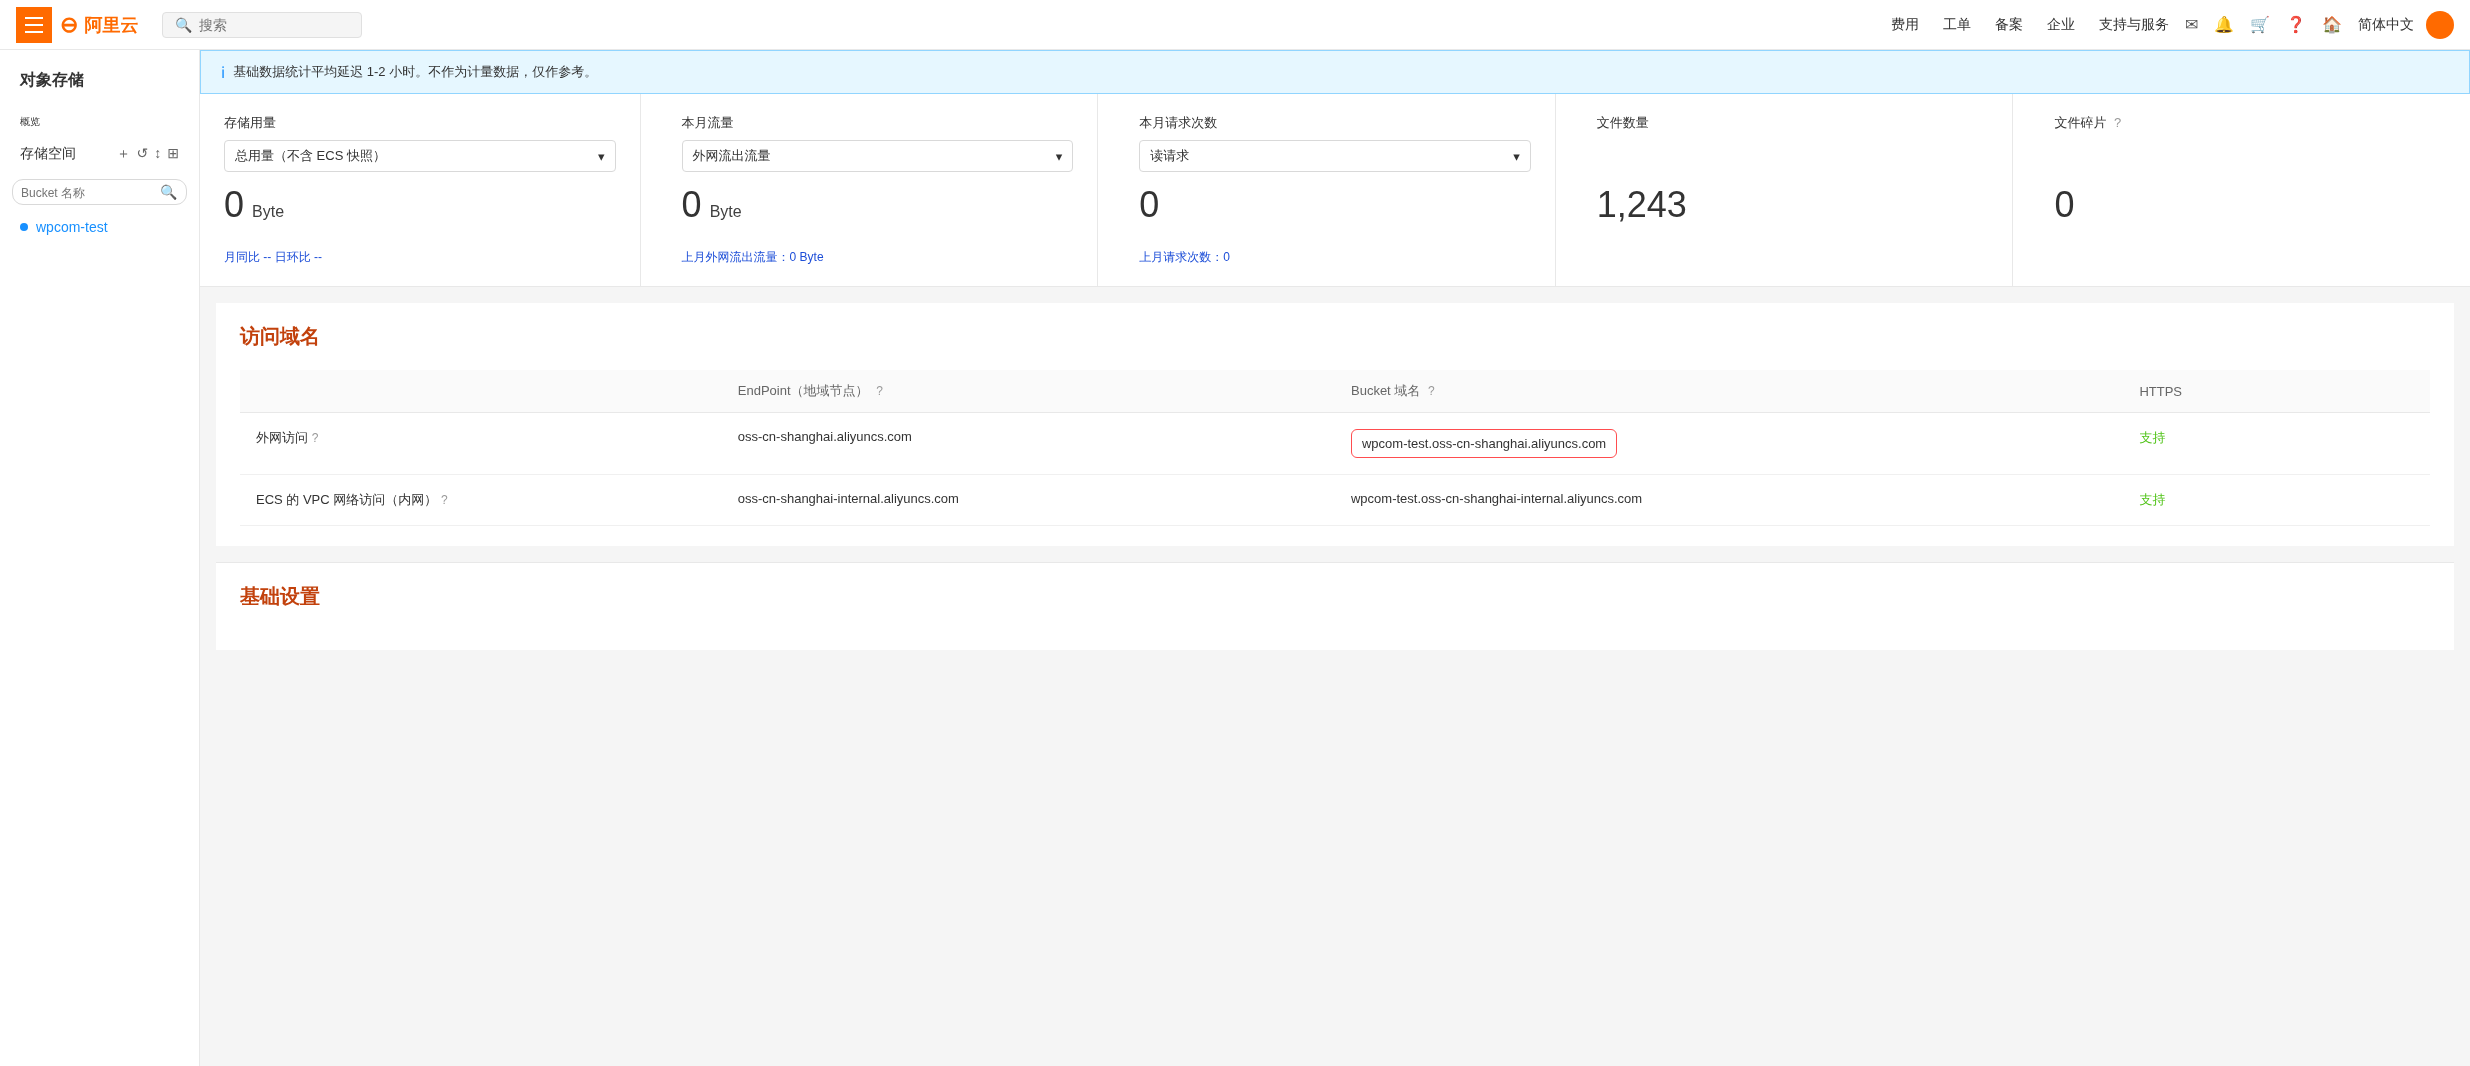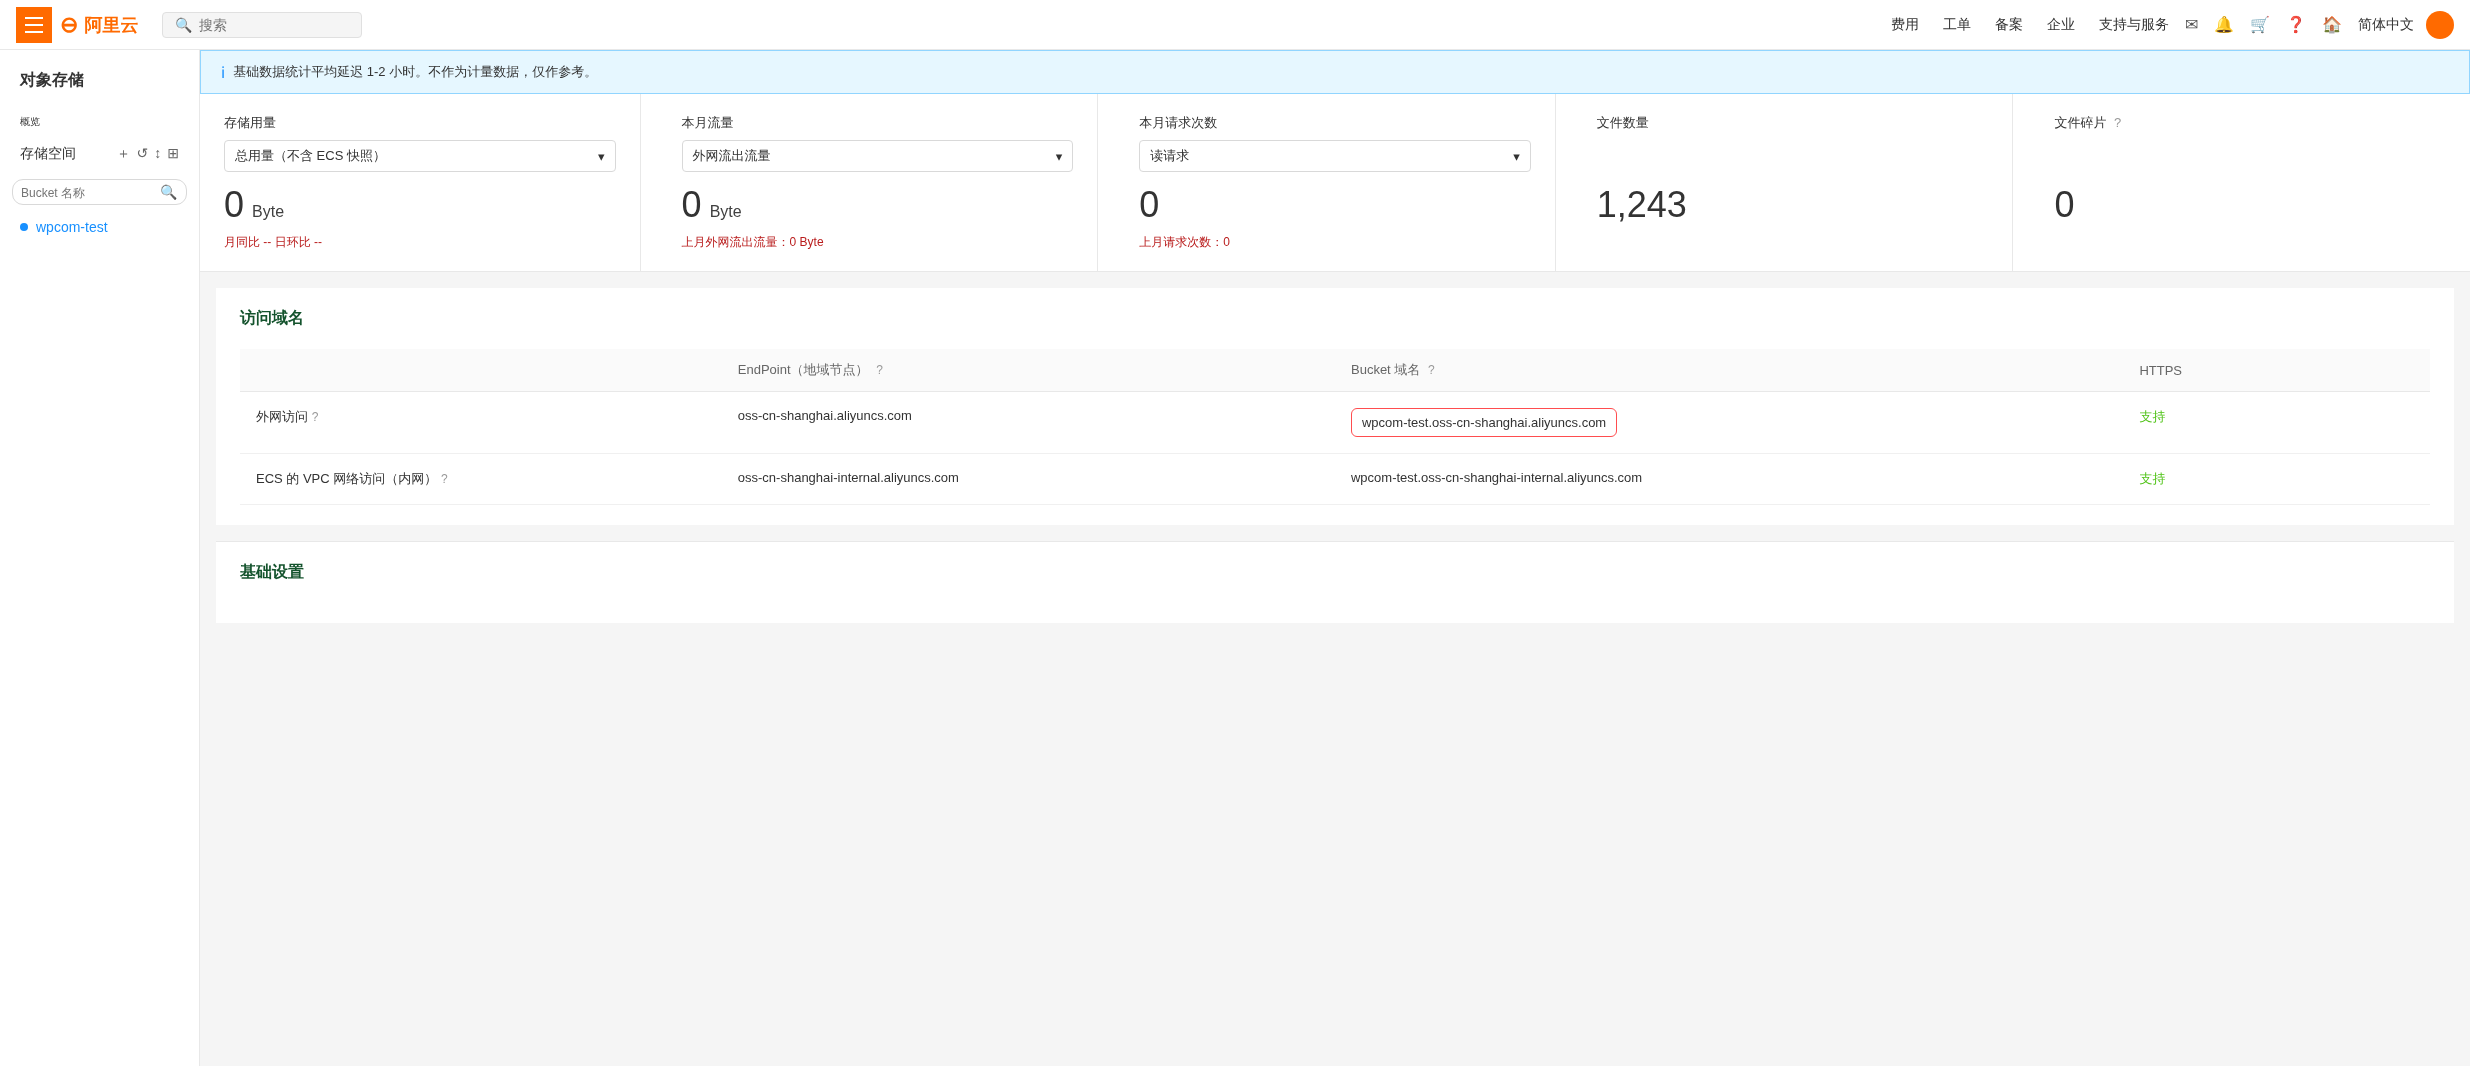--- a/index.html
+++ b/index.html
@@ -79,26 +79,26 @@
     }
     .stat-card:last-child { border-right: none; }
     .stat-label { font-size: 13px; color: #333; margin-bottom: 8px; }
     .stat-dropdown {
       display: flex; align-items: center; justify-content: space-between;
       border: 1px solid #d9d9d9; border-radius: 4px; padding: 6px 10px;
       font-size: 13px; color: #333; cursor: pointer; margin-bottom: 12px; min-width: 160px;
     }
     .stat-value { font-size: 36px; font-weight: 300; color: #333; display: flex; align-items: baseline; gap: 8px; }
     .stat-unit { font-size: 16px; font-weight: normal; color: #404040; }
-    .stat-sub { font-size: 12px; color: #b91c1c; margin-top: 8px; }
+    .stat-sub { font-size: 12px; color: #1d4ed8; margin-top: 23px; }
     .stat-number { font-size: 36px; font-weight: 300; color: #333; }
 
     
     .section { background: #fff; margin: 16px; padding: 20px 24px; }
-    .section-title { font-size: 16px; font-weight: bold; color: #14532d; margin-bottom: 20px; }
+    .section-title { font-size: 20px; font-weight: bold; color: #c2410c; margin-bottom: 20px; }
 
     
     .domain-table { width: 100%; border-collapse: collapse; }
     .domain-table thead tr { background: #fafafa; }
     .domain-table th {
       padding: 12px 16px; text-align: left; font-size: 13px; font-weight: normal;
       color: #666; border-bottom: 1px solid #e8e8e8;
     }
     .domain-table td {
       padding: 16px 16px; font-size: 13px; color: #333; border-bottom: 1px solid #f0f0f0;

